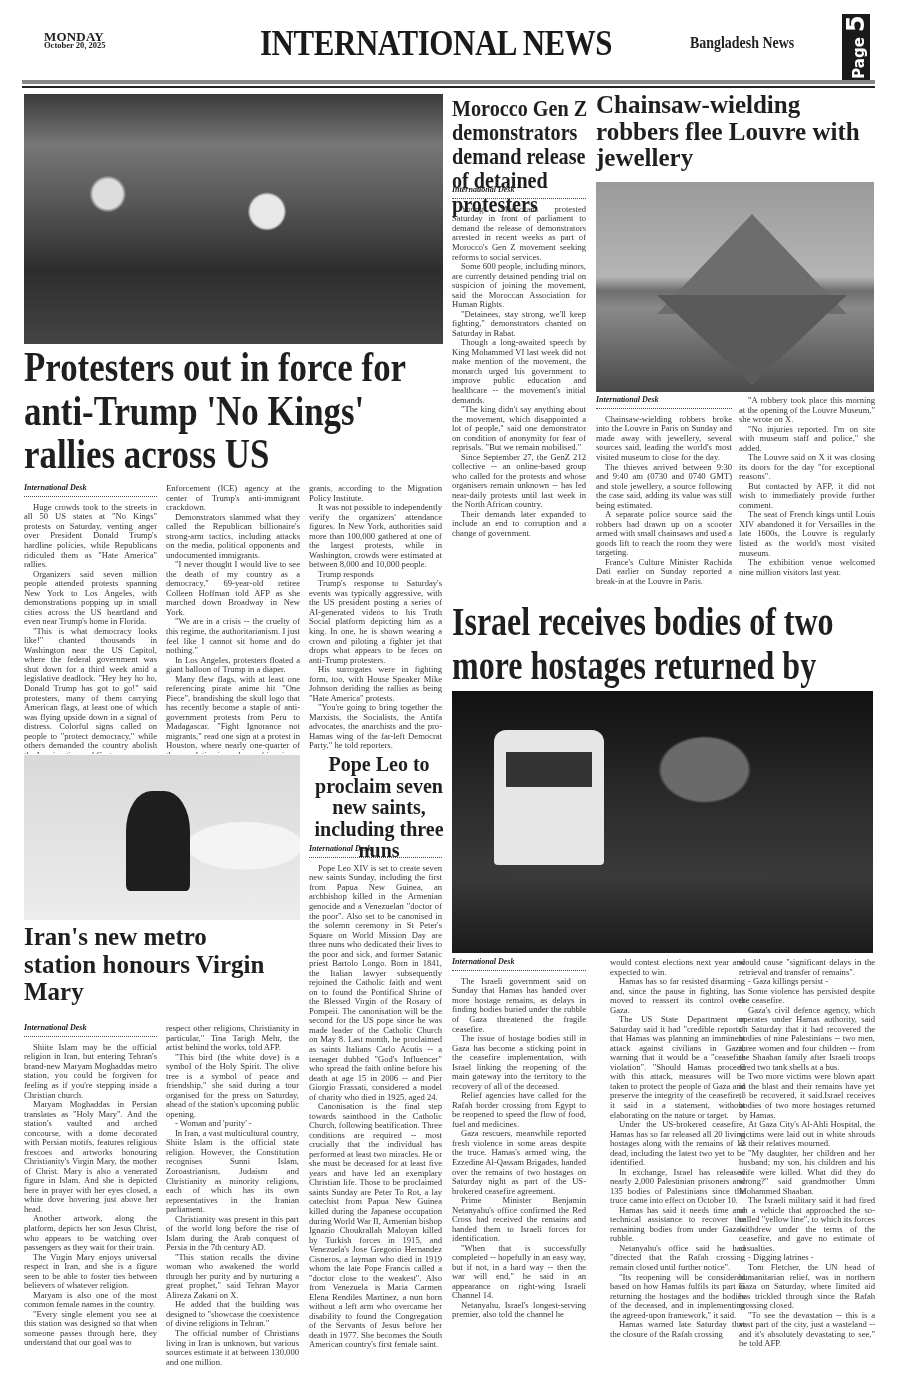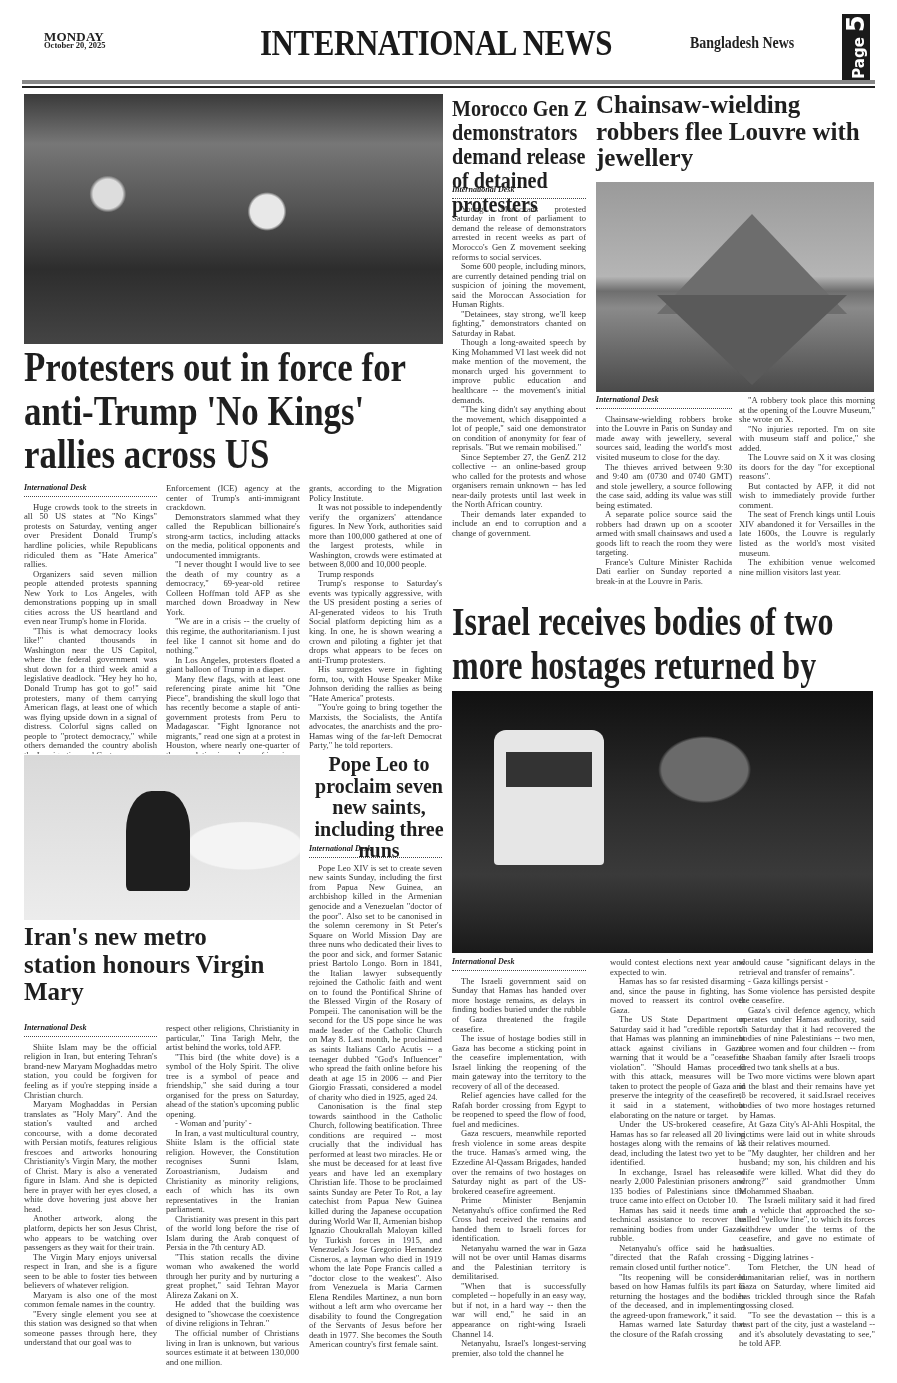--- a/index.html
+++ b/index.html
@@ -127,21 +127,20 @@
         <i></i>
       </div>
   </div>
   <div class="col body" style="left:452px; top:958px; width:134px; height:425px;">
     <div class="desk">International Desk</div>
     <p>The Israeli government said on Sunday that Hamas has handed over more hostage remains, as delays in finding bodies buried under the rubble of Gaza threatened the fragile ceasefire.</p>
     <p>The issue of hostage bodies still in Gaza has become a sticking point in the ceasefire implementation, with Israel linking the reopening of the main gateway into the territory to the recovery of all of the deceased.</p>
     <p>Relief agencies have called for the Rafah border crossing from Egypt to be reopened to speed the flow of food, fuel and medicines.</p>
     <p>Gaza rescuers, meanwhile reported fresh violence in some areas despite the truce. Hamas's armed wing, the Ezzedine Al-Qassam Brigades, handed over the remains of two hostages on Saturday night as part of the US-brokered ceasefire agreement.</p>
     <p>Prime Minister Benjamin Netanyahu's office confirmed the Red Cross had received the remains and handed them to Israeli forces for identification.</p>
-    <p>Netanyahu warned the war in Gaza will not be over until Hamas disarms and the Palestinian territory is demilitarised.</p>
     <p>"When that is successfully completed -- hopefully in an easy way, but if not, in a hard way -- then the war will end," he said in an appearance on right-wing Israeli Channel 14.</p>
     <p>Netanyahu, Israel's longest-serving premier, also told the channel he</p>
   </div>
   <div class="col body" style="left:610px; top:958px; width:135px; height:425px;">
     <p style="text-indent:0">would contest elections next year and expected to win.</p>
     <p>Hamas has so far resisted disarming and, since the pause in fighting, has moved to reassert its control over Gaza.</p>
     <p>The US State Department on Saturday said it had "credible reports" that Hamas was planning an imminent attack against civilians in Gaza, warning that it would be a "ceasefire violation". "Should Hamas proceed with this attack, measures will be taken to protect the people of Gaza and preserve the integrity of the ceasefire," it said in a statement, without elaborating on the nature or target.</p>
     <p>Under the US-brokered ceasefire, Hamas has so far released all 20 living hostages along with the remains of 12 dead, including the latest two yet to be identified.</p>
     <p>In exchange, Israel has released nearly 2,000 Palestinian prisoners and 135 bodies of Palestinians since the truce came into effect on October 10.</p>
     <p>Hamas has said it needs time and technical assistance to recover the remaining bodies from under Gaza's rubble.</p>

